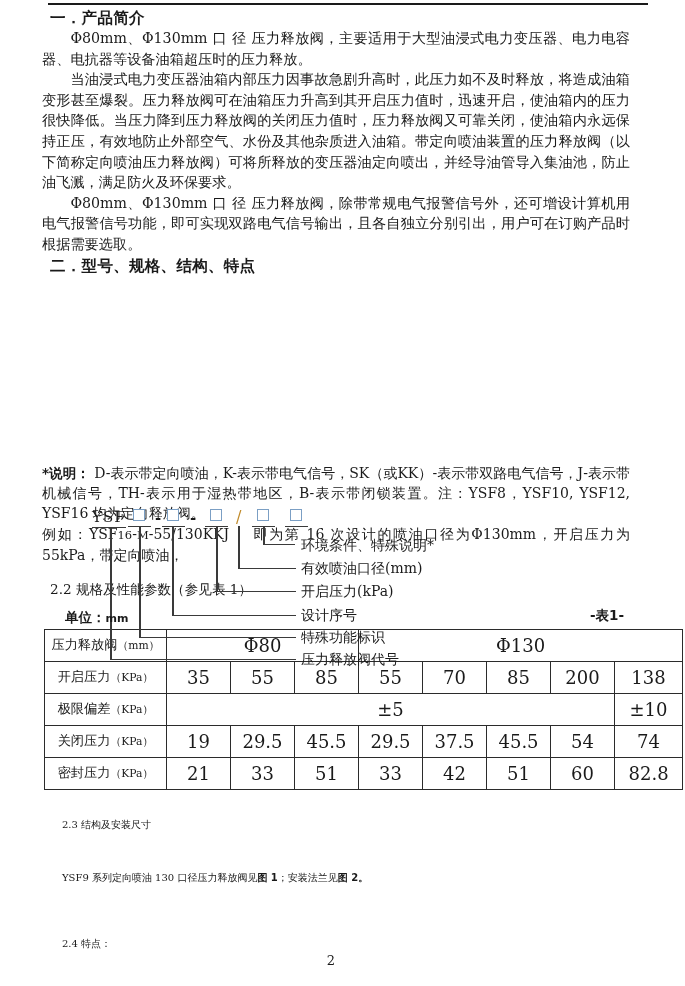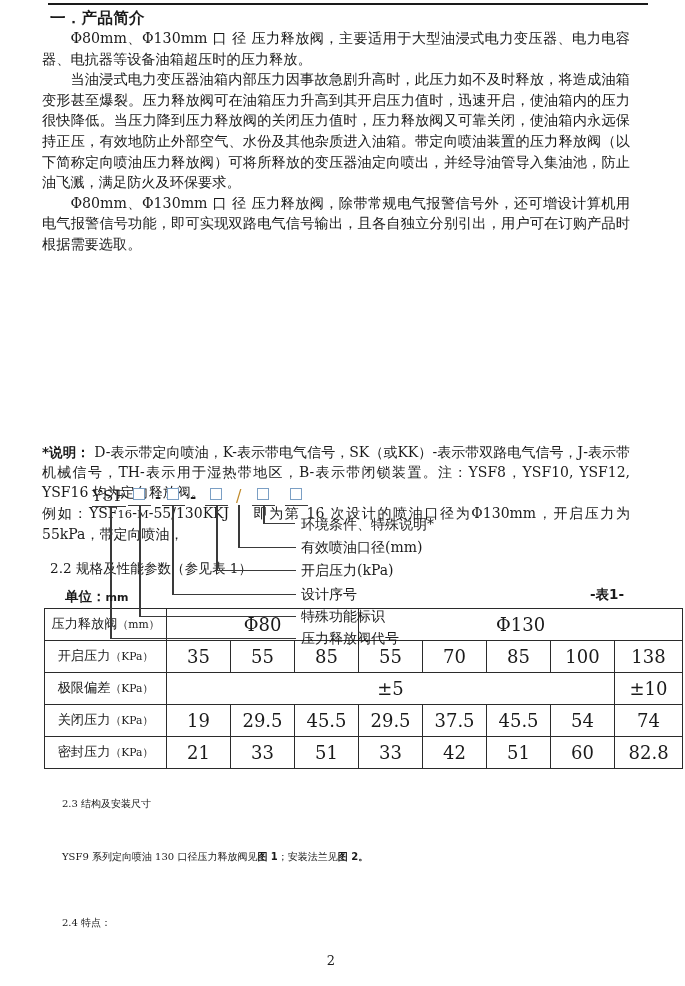--- a/index.html
+++ b/index.html
@@ -227,20 +227,23 @@
   <div class="sec1-wrap">
     <h1 class="sec-title">一．产品简介</h1>
   </div>
 
   <div class="para-block">
     <p class="body-text indent2">Φ80mm、Φ130mm 口 径 压力释放阀，主要适用于大型油浸式电力变压器、电力电容器、电抗器等设备油箱超压时的压力释放。</p>
     <p class="body-text indent2">当油浸式电力变压器油箱内部压力因事故急剧升高时，此压力如不及时释放，将造成油箱变形甚至爆裂。压力释放阀可在油箱压力升高到其开启压力值时，迅速开启，使油箱内的压力很快降低。当压力降到压力释放阀的关闭压力值时，压力释放阀又可靠关闭，使油箱内永远保持正压，有效地防止外部空气、水份及其他杂质进入油箱。带定向喷油装置的压力释放阀（以下简称定向喷油压力释放阀）可将所释放的变压器油定向喷出，并经导油管导入集油池，防止油飞溅，满足防火及环保要求。</p>
     <p class="body-text indent2">Φ80mm、Φ130mm 口 径 压力释放阀，除带常规电气报警信号外，还可增设计算机用电气报警信号功能，即可实现双路电气信号输出，且各自独立分别引出，用户可在订购产品时根据需要选取。</p>
   </div>
 
+  <div class="sec2-wrap">
+    <h1 class="sec-title">二．型号、规格、结构、特点</h1>
+  </div>
 
 
   <div class="model-diagram">
 
     <span class="mn-code mn-ysf">YSF</span>
 
     <span class="mn-box" style="left:113px; top:230px;"></span>
     <span class="mn-underline" style="left:108px; top:247px; width:23px;"></span>
 
     <span class="mn-dash" style="left:135px; top:232px;">-</span>
@@ -320,21 +323,21 @@
         <td colspan="5">Φ130</td>
       </tr>
       <tr>
         <td class="rowhead"><span>开启压力</span><span class="u">（KPa）</span></td>
         <td>35</td>
         <td>55</td>
         <td>85</td>
         <td>55</td>
         <td>70</td>
         <td>85</td>
-        <td>100</td>
+        <td>200</td>
         <td>138</td>
       </tr>
       <tr>
         <td class="rowhead"><span>极限偏差</span><span class="u">（KPa）</span></td>
         <td colspan="7">±5</td>
         <td>±10</td>
       </tr>
       <tr>
         <td class="rowhead"><span>关闭压力</span><span class="u">（KPa）</span></td>
         <td>19</td>

